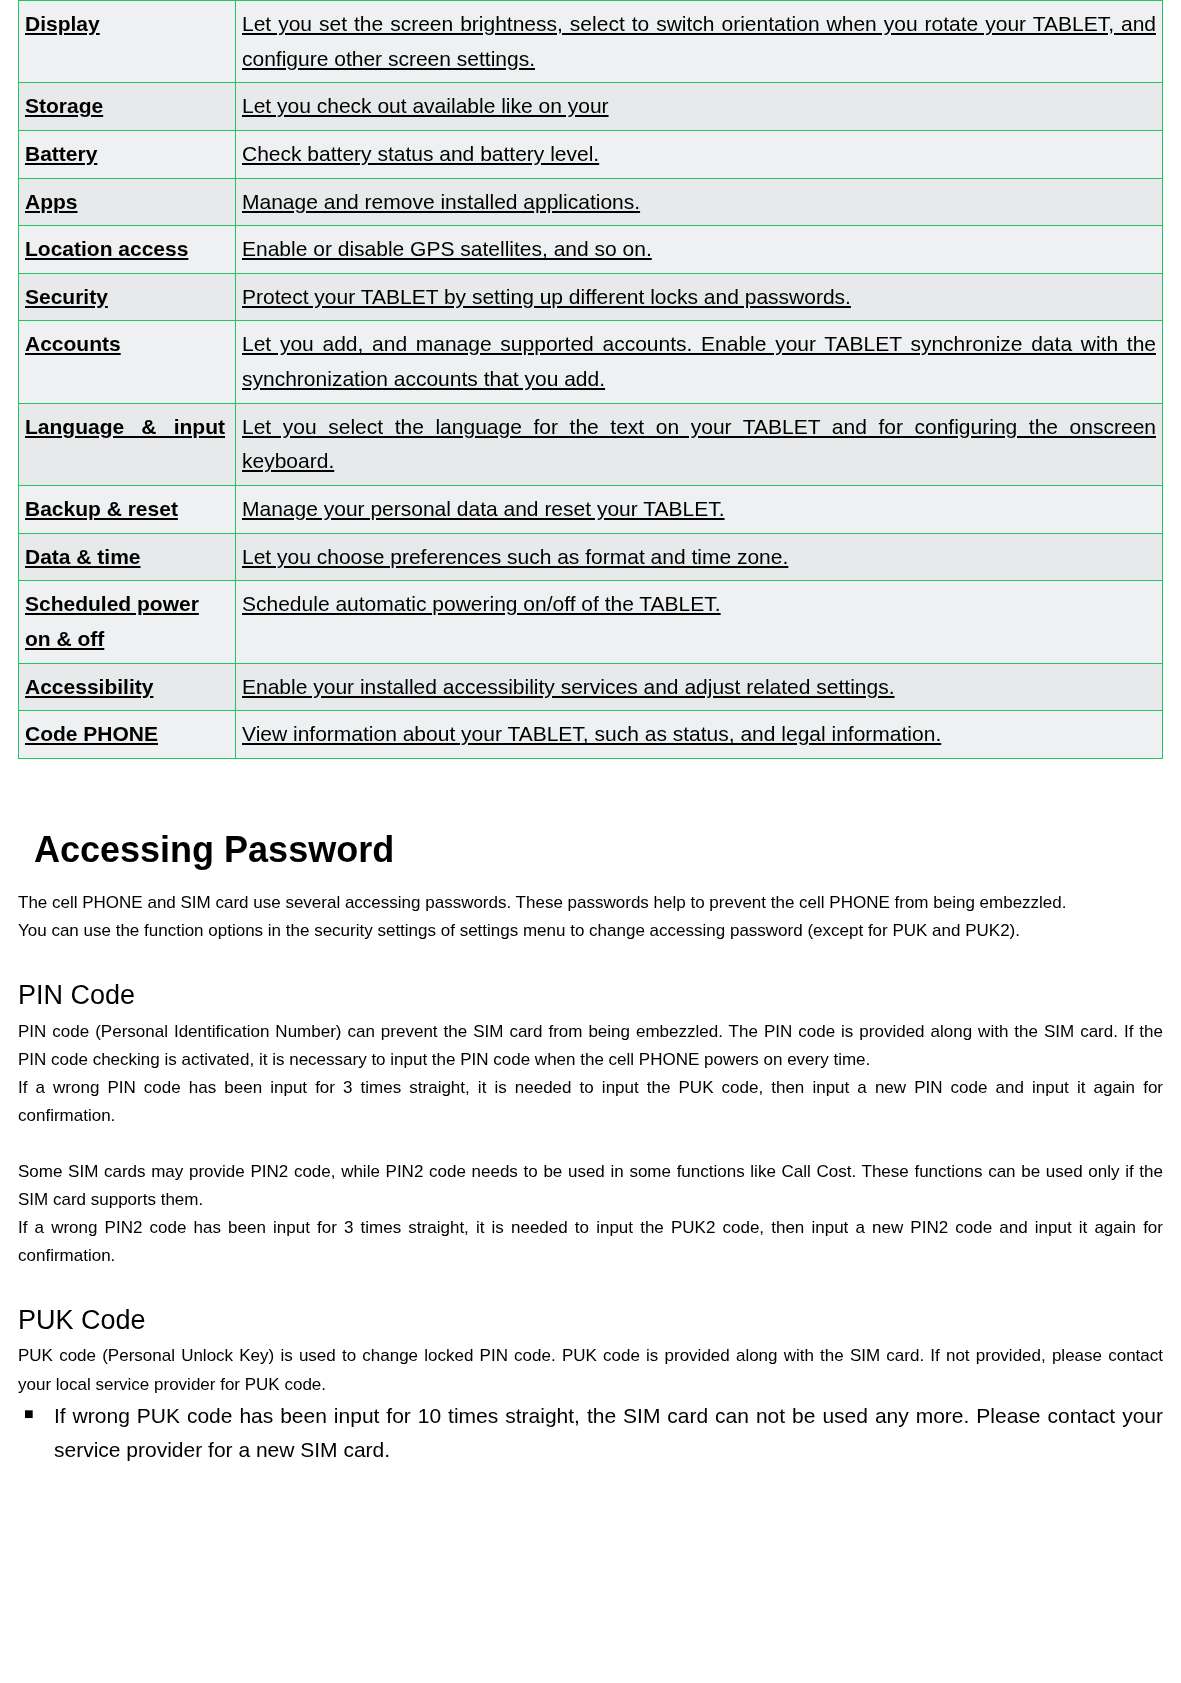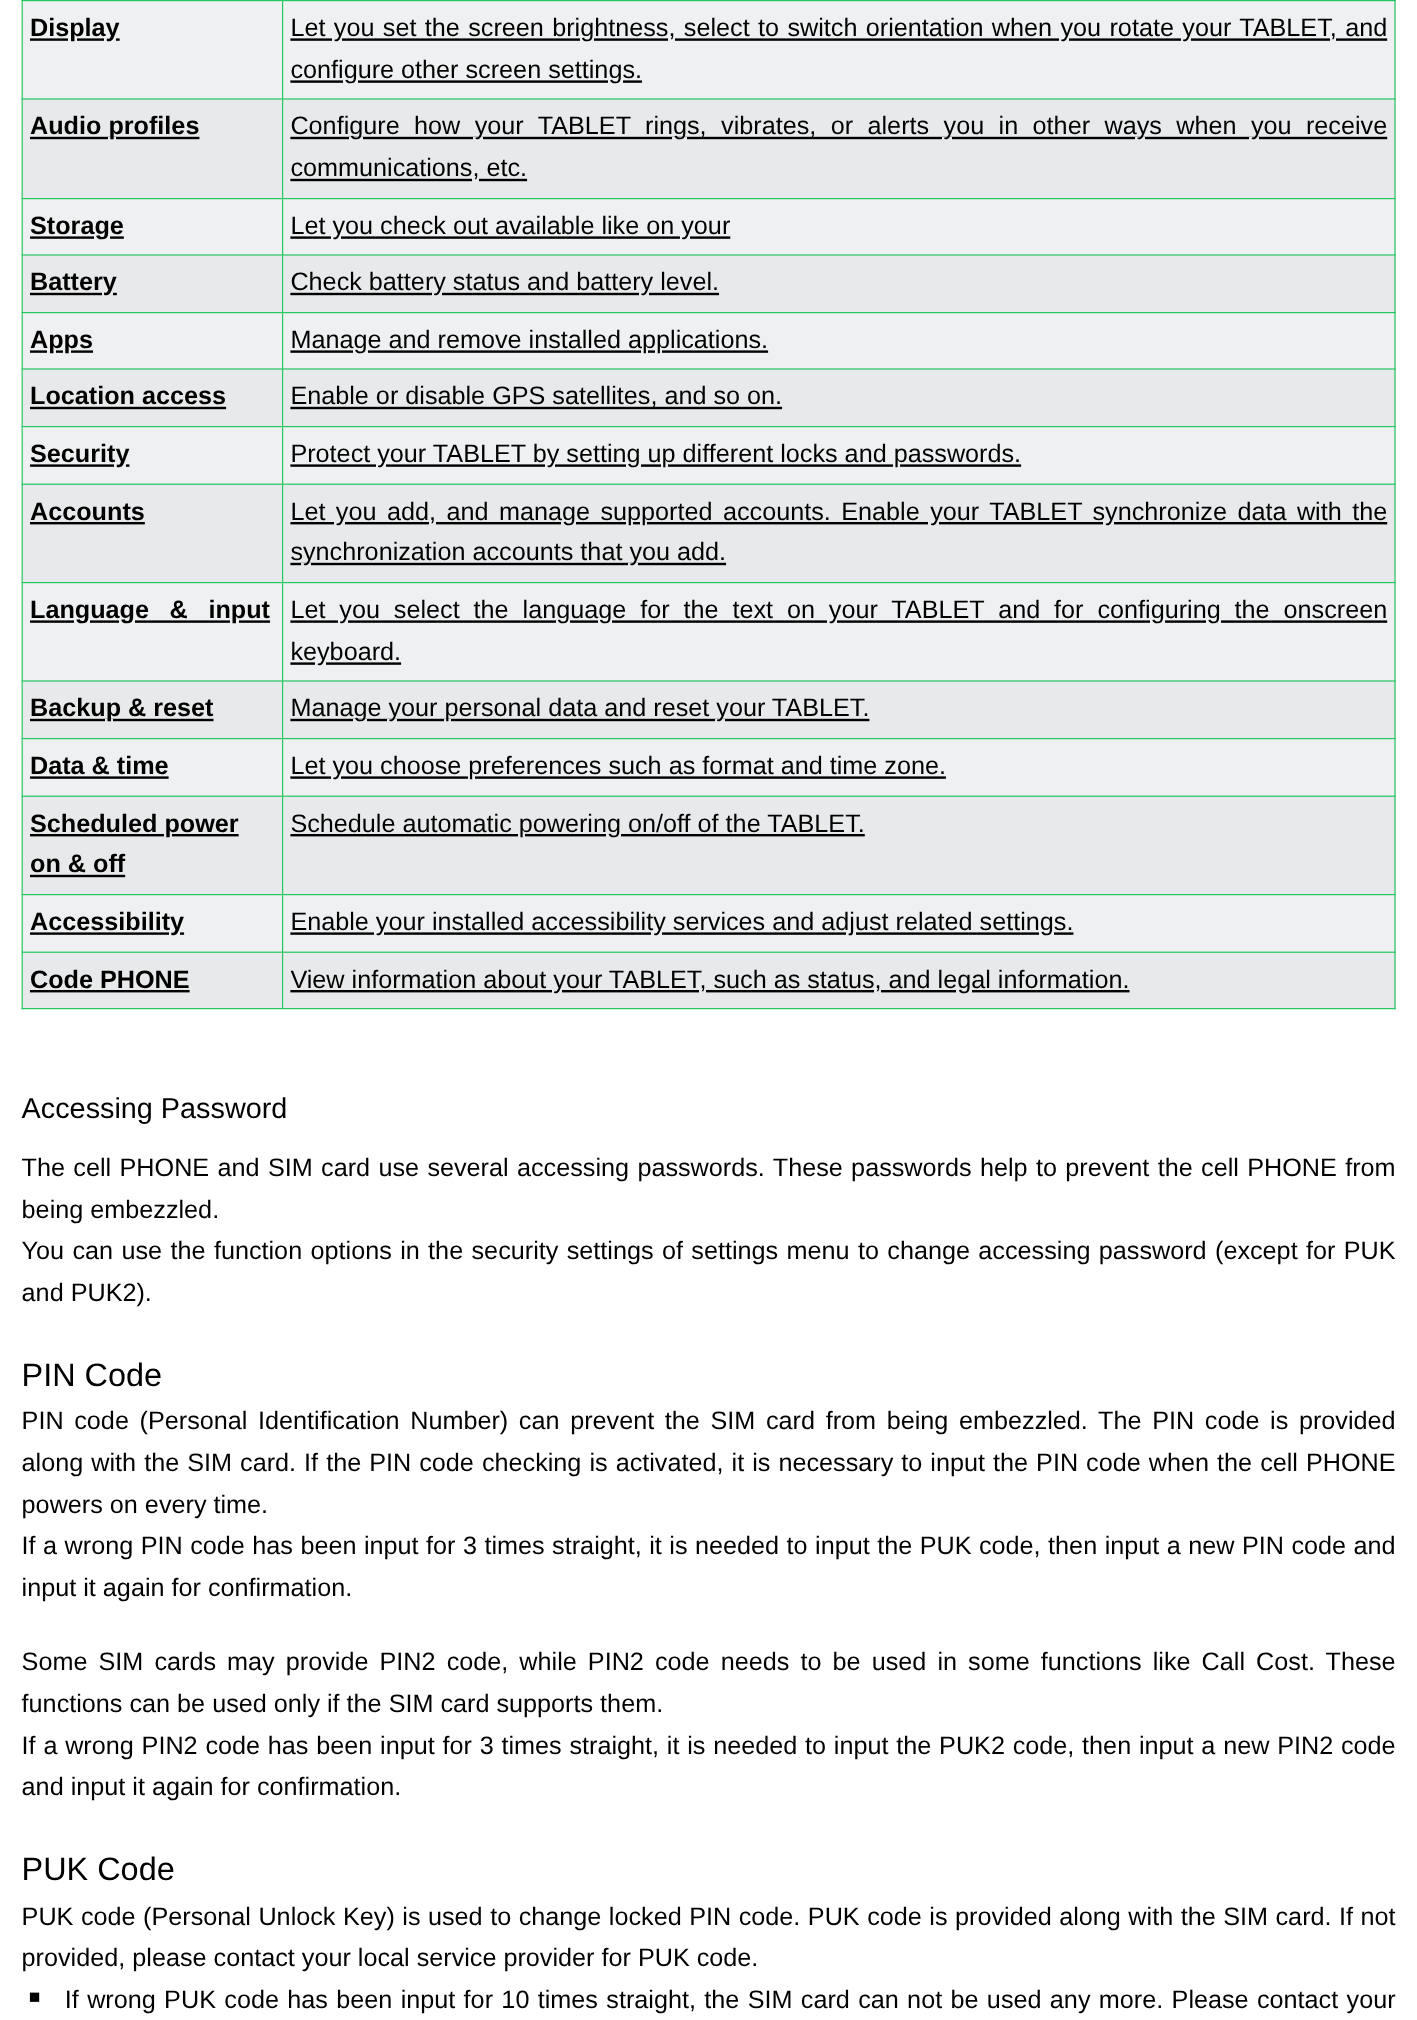--- a/index.html
+++ b/index.html
@@ -42,26 +42,26 @@
   table.settings td.name.justify {
     text-align-last: justify;
     text-align: justify;
     padding-right: 10px;
   }
   table.settings td.desc {
     text-align: justify;
     margin-top: 44px;
   }
   h2.section {
-    font-size: 24px;
-    font-weight: normal;
-    margin: 70px 0 18px 0;
+    font-size: 36px;
+    font-weight: bold;
+    margin: 70px 0 18px 16px;
   }
   .body-text {
-    font-size: 21px;
+    font-size: 17px;
     line-height: 1.65;
     text-align: justify;
   }
   .body-text p {
     margin: 0;
   }
   .spacer {
     height: 28px;
   }
   .sub-title {
@@ -95,24 +95,20 @@
 </head>
 <body>
 
 <div class="page">
 
   <table class="settings">
     <tbody>
         <tr>
           <td class="name">Display</td>
           <td class="desc">Let you set the screen brightness, select to switch orientation when you rotate your TABLET, and configure other screen settings.</td>
-        </tr>
-        <tr>
-          <td class="name">Audio profiles</td>
-          <td class="desc">Configure how your TABLET rings, vibrates, or alerts you in other ways when you receive communications, etc.</td>
         </tr>
         <tr>
           <td class="name">Storage</td>
           <td class="desc">Let you check out available like on your</td>
         </tr>
         <tr>
           <td class="name">Battery</td>
           <td class="desc">Check battery status and battery level.</td>
         </tr>
         <tr>

